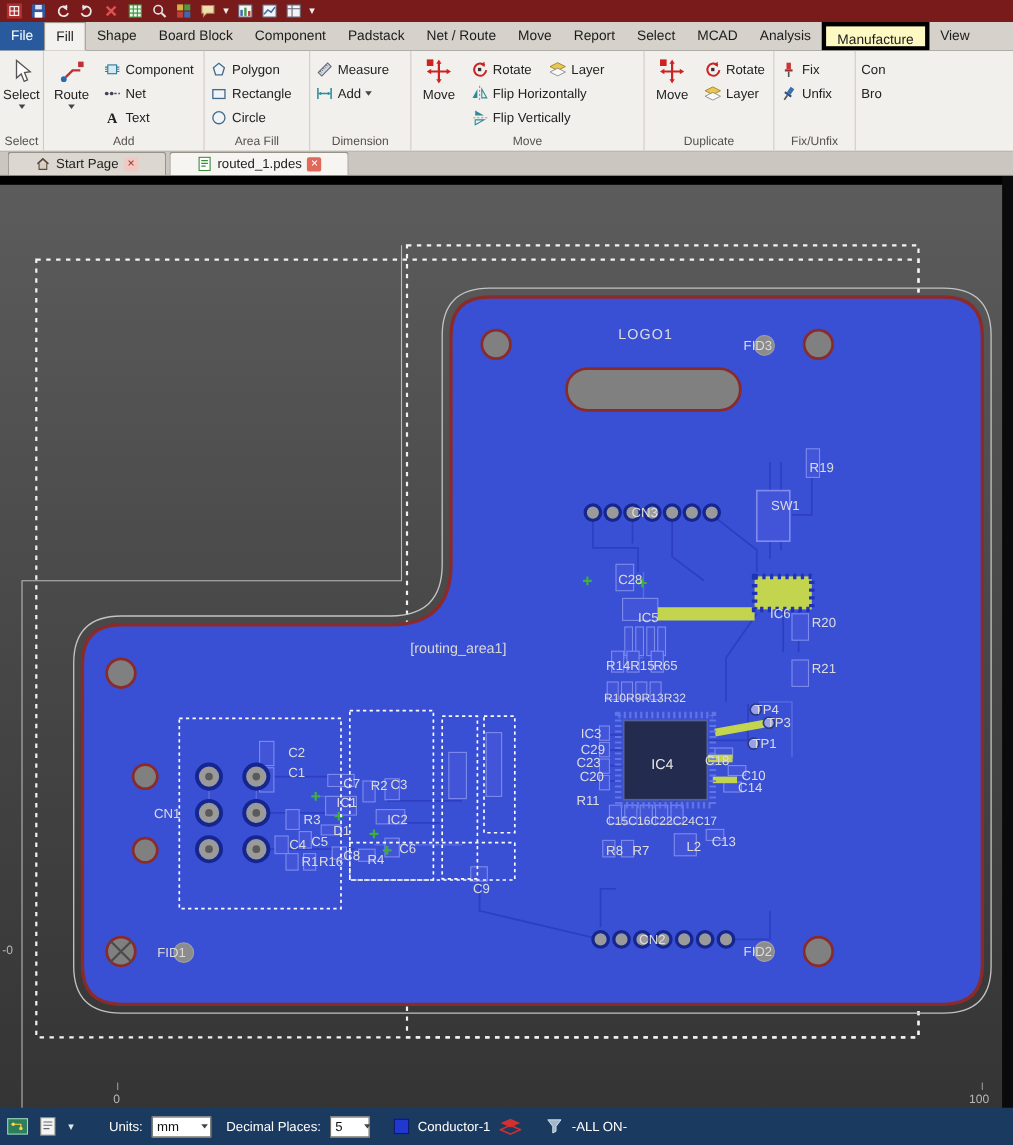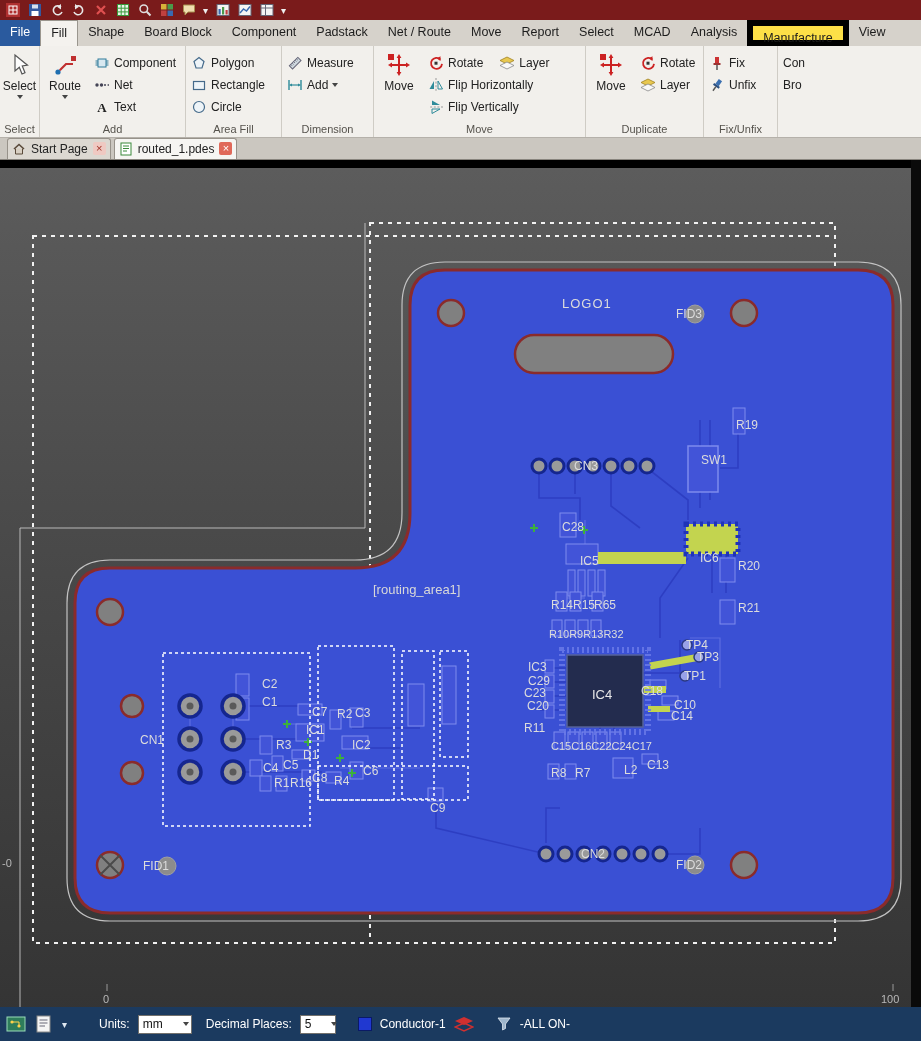--- a/index.html
+++ b/index.html
@@ -11,21 +11,21 @@
     display:flex;align-items:center;gap:7px;padding:0 5px}
   .tb-icon{width:15px;height:15px;display:flex;align-items:center;justify-content:center;flex:0 0 auto}
   .tb-caret{color:#eee;font-size:10px}
 
   
   .menubar{position:absolute;top:20px;left:0;width:921px;height:26px;background:#d6d2cb;
     display:flex;align-items:stretch}
   .tab{font-size:12.5px;color:#1c1c1c;padding:5px 10px 4px;white-space:nowrap;cursor:default}
   .tab.file{background:#2a5a9e;color:#fff}
   .tab.active{background:#f4f2ee;border:1px solid #9a968e;border-bottom:none}
-  .tab.gold{background:#fde047;border:6px solid #000000}
+  .tab.gold{background:#fef9c3;border:4px solid #000000}
 
   
   .ribbon{position:absolute;top:46px;left:0;width:921px;height:92px;background:#f2f0ec;
     border-bottom:1px solid #b5b1aa;display:flex;overflow:hidden}
   .rgroup{border-right:1px solid #cfccc5;display:flex;flex-direction:column;padding:1px 2px 0;flex:0 0 auto}
   .rcontent{flex:1;display:flex;gap:3px;padding-top:3px}
   .glabel{font-size:11px;color:#55524c;text-align:center;padding:1px 0 2px;white-space:nowrap}
   .bigbtn{width:46px;display:flex;flex-direction:column;align-items:center;gap:2px;padding-top:3px;
     font-size:12px;color:#222;cursor:default}
   .smallcol{display:flex;flex-direction:column;gap:3px;padding-top:3px}
@@ -34,21 +34,21 @@
   .dn{width:0;height:0;border-left:3.5px solid transparent;border-right:3.5px solid transparent;
     border-top:4px solid #444;display:inline-block}
   .movegrid{display:grid;grid-template-columns:auto auto;column-gap:10px;align-content:start;
     row-gap:3px;padding-top:3px}
   .ic16{width:16px;height:16px;flex:0 0 auto}
   .ic24{width:24px;height:24px}
 
   
   .doctabs{position:absolute;top:138px;left:0;width:921px;height:22px;background:#cbc7c0;
     display:flex;align-items:flex-end;gap:3px;padding-left:7px;border-bottom:1px solid #89857e}
-  .dtab{display:flex;align-items:flex-start;gap:5px;font-size:12px;color:#222;padding:3px 4px;
+  .dtab{display:flex;align-items:center;gap:5px;font-size:12px;color:#222;padding:3px 24px;
     background:#dcd8d1;border:1px solid #97928a;border-bottom:none;border-radius:3px 3px 0 0;cursor:default}
   .dtab.active{background:#f6f5f2}
   .closebox{width:13px;height:13px;border-radius:2px;display:flex;align-items:center;justify-content:center;
     font-size:11px;line-height:1;background:#efc9c2;color:#a23227}
   .closebox.red{background:#e0695a;color:#fff}
 
   
   .canvas{position:absolute;top:168px;left:0;width:921px;height:847px;
     background:linear-gradient(180deg,#5c5c5c 0%,#4b4b4b 40%,#343434 100%)}
   .canvas svg{position:absolute;left:0;top:0}

